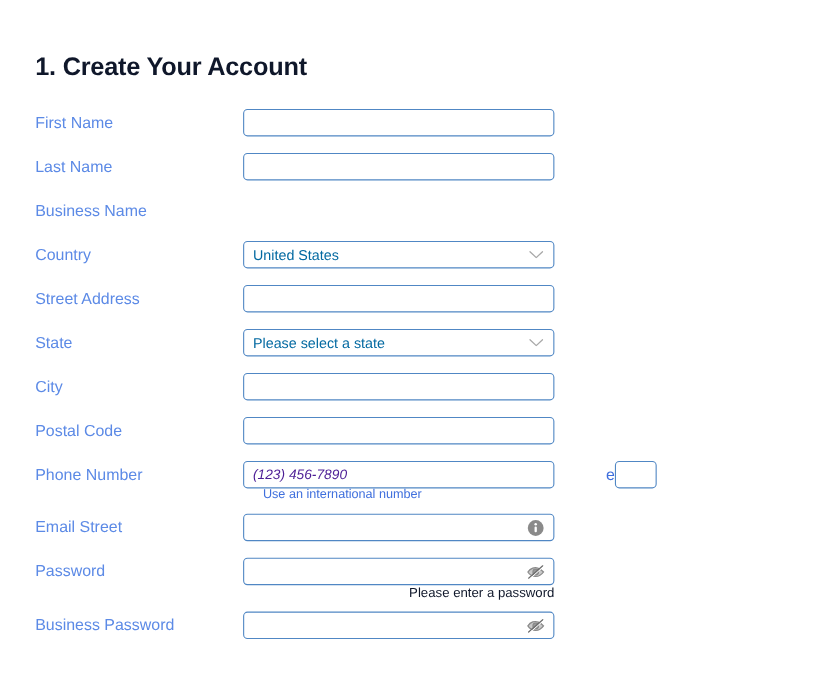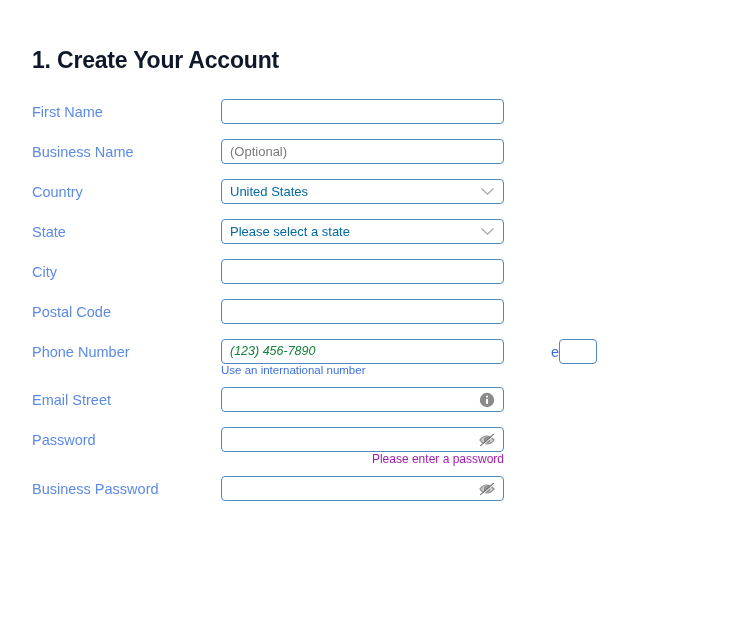--- a/index.html
+++ b/index.html
@@ -67,21 +67,21 @@
     color: #0369a1;
     white-space: nowrap;
   }
 
   .control .value.placeholder {
     color: #7a7a7a;
   }
 
   .control .value.phone-ph {
     font-style: italic;
-    color: #15803d;
+    color: #4c1d95;
     font-size: 12.5px;
   }
 
   
   .chevron {
     position: absolute;
     right: 9px;
     top: 8px;
     width: 13px;
     height: 7px;
@@ -114,66 +114,75 @@
     width: 38px;
     height: 25px;
     box-sizing: border-box;
     border: 1px solid #5087c4;
     border-radius: 4px;
     background: #ffffff;
   }
 
   .helper-link {
     position: absolute;
-    left: 221px;
+    left: 239px;
     top: 29px;
     font-size: 11.5px;
     color: #3f6fdd;
     cursor: pointer;
     white-space: nowrap;
   }
 
   .helper-note {
     position: absolute;
     left: 221px;
     top: 29px;
     width: 283px;
     text-align: right;
     font-size: 12px;
-    color: #a21caf;
+    color: #0f172a;
     white-space: nowrap;
   }
 </style>
 </head>
 <body>
 
 <h1 id="page-title">1. Create Your Account</h1>
 
 <div id="form">
     <div class="row">
       <div class="field-label">First Name</div>
       <div class="control">
         <span class="value"></span>
       </div>
     </div>
     <div class="row">
+      <div class="field-label">Last Name</div>
+      <div class="control">
+        <span class="value"></span>
+      </div>
+    </div>
+    <div class="row">
       <div class="field-label">Business Name</div>
-      <div class="control">
-        <span class="value placeholder">(Optional)</span>
-      </div>
     </div>
     <div class="row">
       <div class="field-label">Country</div>
       <div class="control">
         <span class="value">United States</span>
         <span class="chevron">
           <svg width="13" height="7" viewBox="0 0 13 7">
             <path d="M0.8 0.8 L6.5 6.2 L12.2 0.8" fill="none" stroke="#a9a9a9" stroke-width="1.2" stroke-linecap="round" stroke-linejoin="round"></path>
           </svg>
         </span>
+      </div>
+    </div>
+    <div class="row">
+      <div class="field-label">Street Address</div>
+      <div class="control">
+        <span class="value"></span>
       </div>
     </div>
     <div class="row">
       <div class="field-label">State</div>
       <div class="control">
         <span class="value">Please select a state</span>
         <span class="chevron">
           <svg width="13" height="7" viewBox="0 0 13 7">
             <path d="M0.8 0.8 L6.5 6.2 L12.2 0.8" fill="none" stroke="#a9a9a9" stroke-width="1.2" stroke-linecap="round" stroke-linejoin="round"></path>
           </svg>

